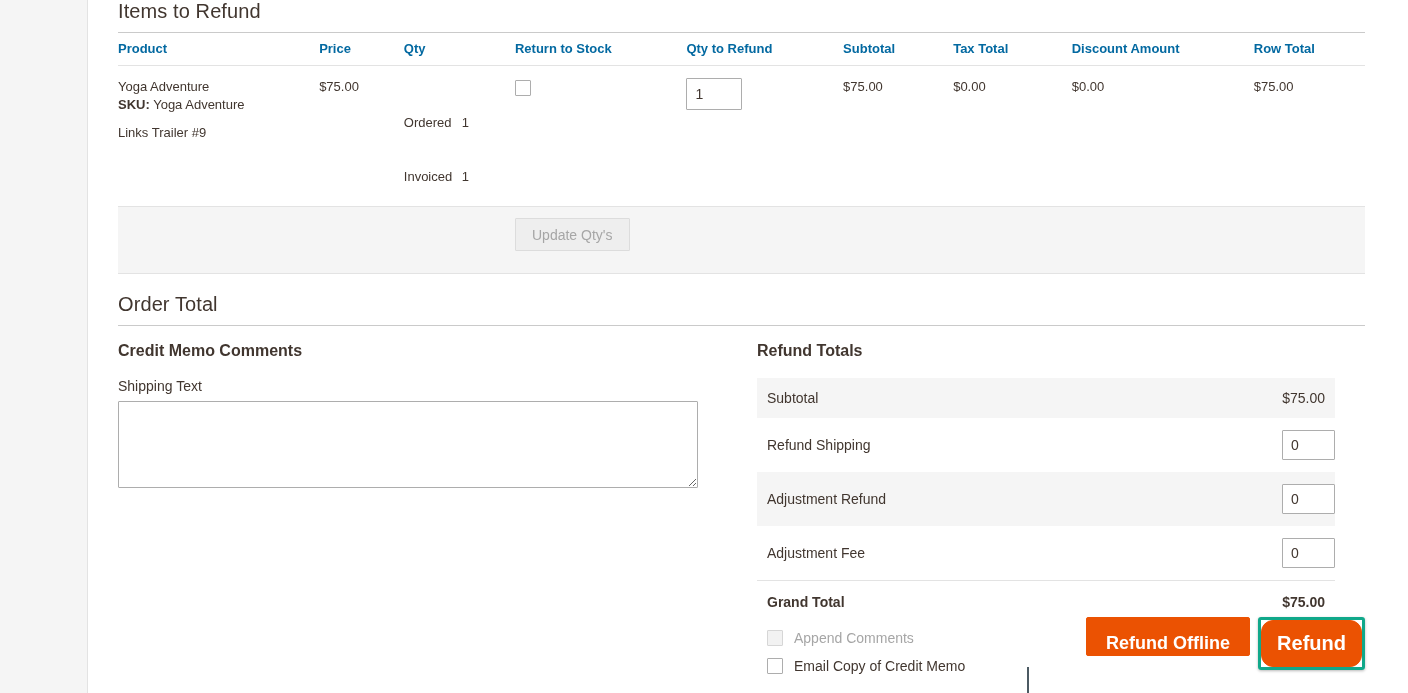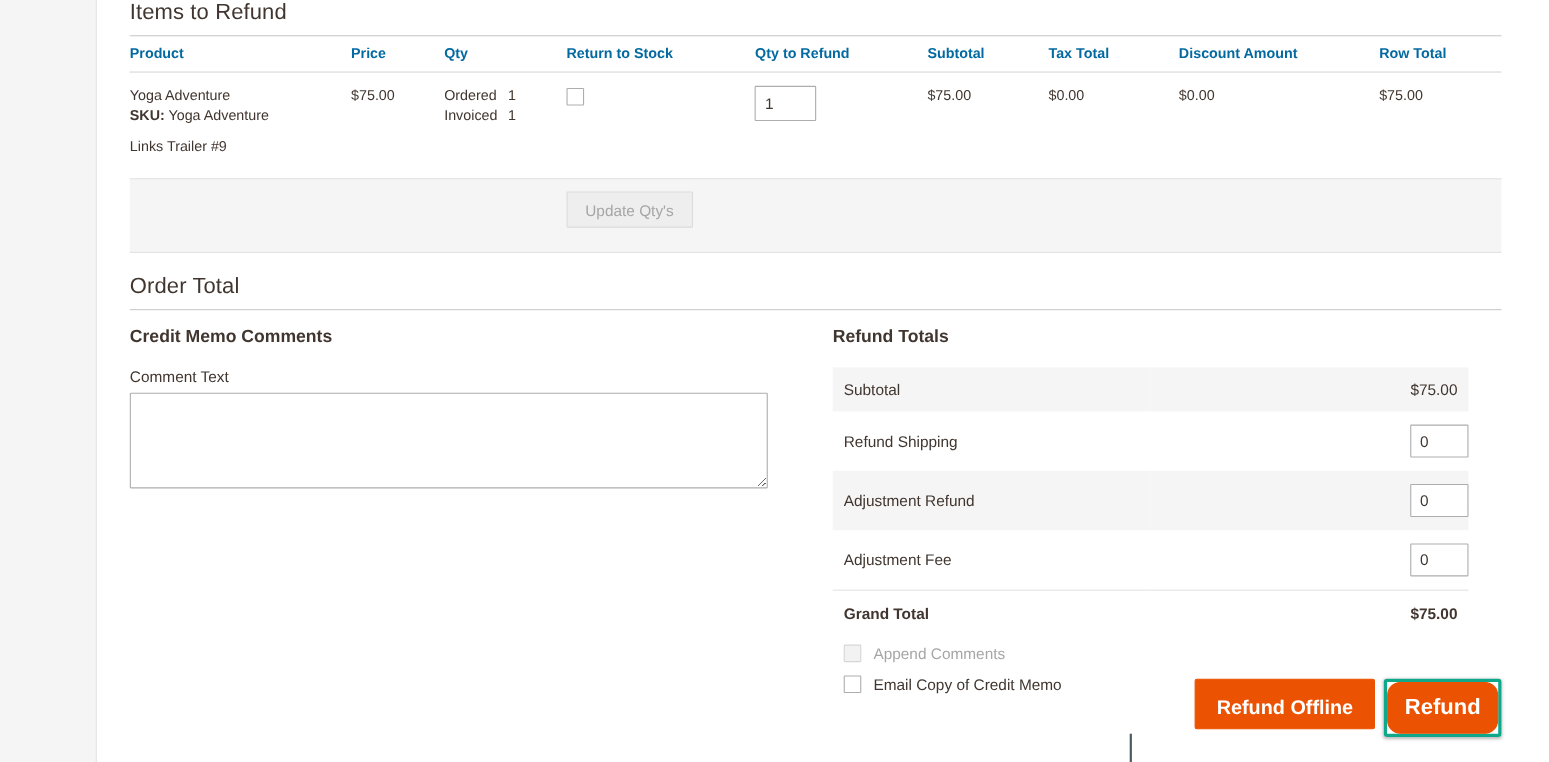--- a/index.html
+++ b/index.html
@@ -85,21 +85,21 @@
   .col-rowtotal { width: 105px; }
 
   .prod-name { display: block; }
   .prod-sku  { display: block; }
   .prod-sku b { font-weight: 700; }
   .prod-extra {
     display: block;
     margin-top: 10px;
     color: #41362f;
   }
-  .qty-line { display: block; white-space: nowrap; }
+  .qty-line { display: block; white-space: nowrap; margin-top: 36px; }
   .qty-line .qty-label { display: inline-block; min-width: 58px; }
   .qty-line .qty-val { color: #41362f; }
 
   input.cbx {
     -webkit-appearance: none; appearance: none;
     width: 16px; height: 16px;
     margin: 2px 0 0 0;
     border: 1px solid #adadad;
     background: #fff;
     border-radius: 1px;
@@ -243,21 +243,21 @@
     align-items: flex-start;
   }
   .btn-primary {
     background: #eb5202;
     border: 1px solid #eb5202;
     color: #ffffff;
     font-size: 18px;
     font-weight: 700;
     font-family: "Liberation Sans", sans-serif;
     padding: 0 19px;
-    height: 46px;
+    height: 39px;
     line-height: 51px;
     border-radius: 2px;
     cursor: pointer;
     white-space: nowrap;
   }
   .btn-wrap-focus {
     margin-left: 8px;
     border: 3px solid #10a88a;
     border-radius: 3px;
     padding: 0;
@@ -354,21 +354,21 @@
       <div class="qty-bar">
         <button class="btn-update" disabled="">Update Qty's</button>
       </div>
 
       <h2 class="section-title rule order-total-head">Order Total</h2>
 
       <div class="two-col">
 
         <div class="col-left">
           <h3 class="subhead">Credit Memo Comments</h3>
-          <label class="field-label">Comment Text</label>
+          <label class="field-label">Shipping Text</label>
           <textarea class="comment" placeholder="" style=""></textarea>
         </div>
 
         <div class="col-right">
           <h3 class="subhead">Refund Totals</h3>
 
           <table class="totals">
             <tbody>
               <tr class="shaded">
                 <td>Subtotal</td>

